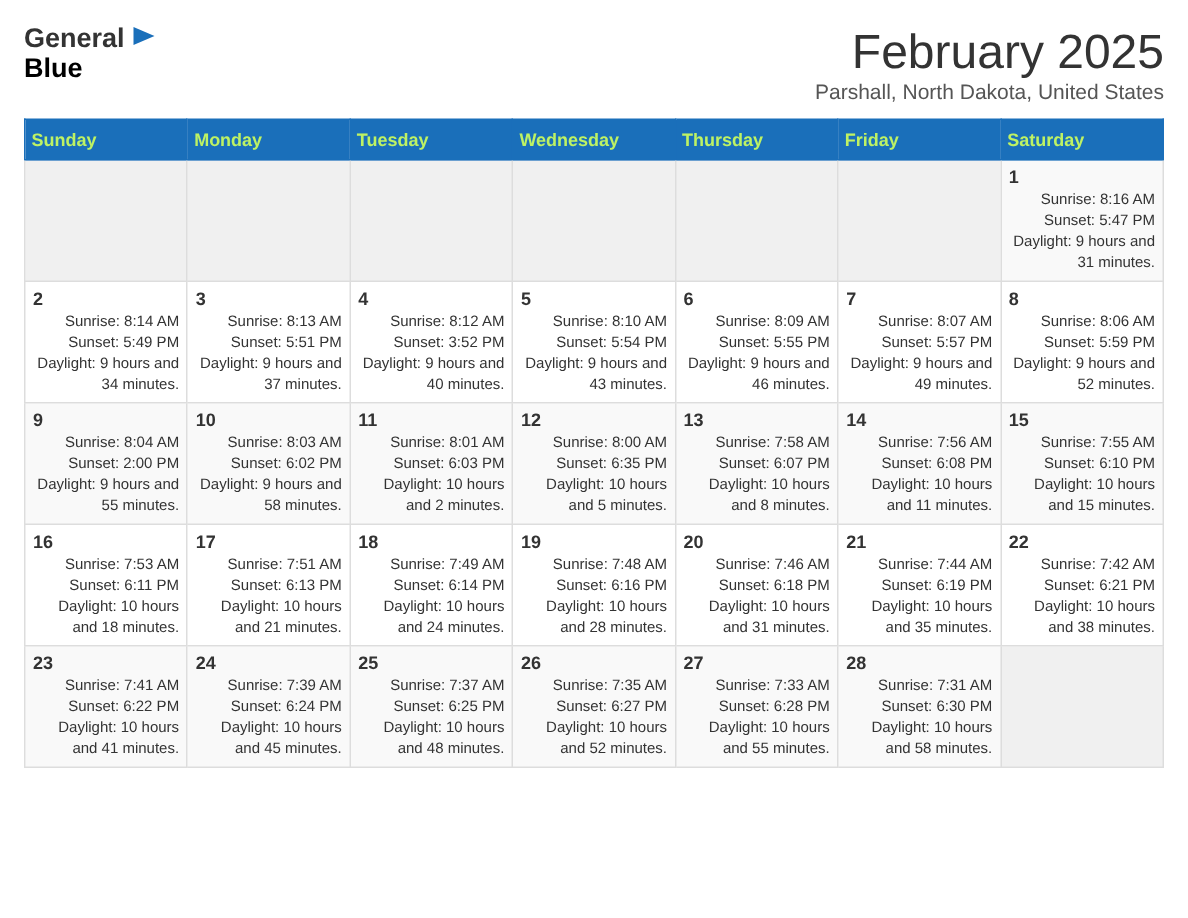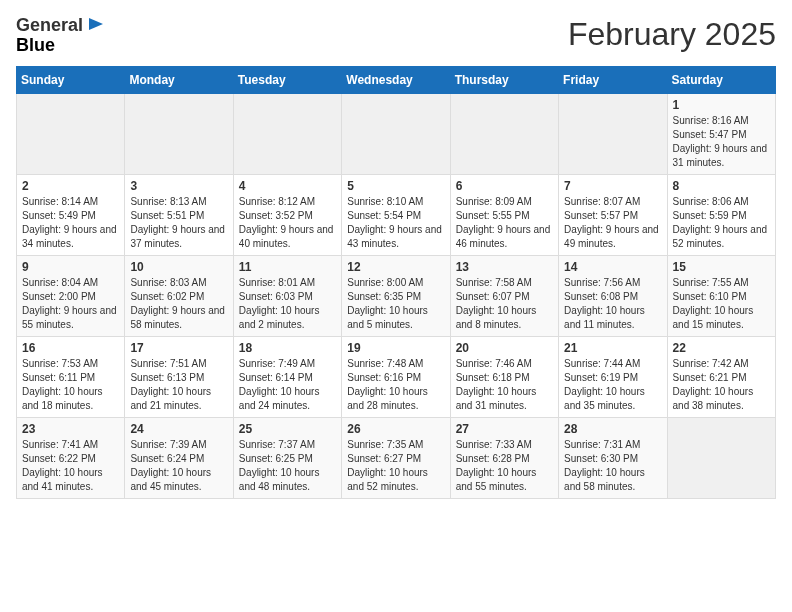--- a/index.html
+++ b/index.html
@@ -45,21 +45,21 @@
       font-size: 14px;
       color: #555;
     }
     .calendar {
       width: 100%;
       border-collapse: collapse;
       border: 1px solid #ccc;
     }
     .calendar th {
       background: #1a6fba;
-      color: #ffffff;
+      color: #bef264;
       font-size: 12px;
       font-weight: bold;
       padding: 6px 4px;
       text-align: left;
       border: 1px solid #1a6fba;
     }
     .calendar td {
       vertical-align: top;
       border: 1px solid #ddd;
       padding: 4px 5px;
@@ -78,20 +78,21 @@
     .day-num {
       font-size: 12px;
       font-weight: bold;
       display: block;
       margin-bottom: 2px;
     }
     .day-info {
       font-size: 10px;
       line-height: 1.4;
       color: #333;
+      text-align: right;
     }
     .empty-cell {
       background: #f0f0f0 !important;
     }
   </style>
 </head>
 <body>
 
 <div class="header">
   <div class="logo">
@@ -101,20 +102,21 @@
 
         <svg class="logo-icon" viewBox="0 0 20 20">
           <polygon points="4,2 18,8 4,14" fill="#1a6fba"></polygon>
         </svg>
       </div>
       <div class="logo-text logo-blue" style="margin-left:0;">Blue</div>
     </div>
   </div>
   <div class="title-block">
     <div class="month-title">February 2025</div>
+    <div class="location-title">Parshall, North Dakota, United States</div>
   </div>
 </div>
 
 <table class="calendar">
   <thead>
     <tr>
     <th>Sunday</th>
         <th>Monday</th>
         <th>Tuesday</th>
         <th>Wednesday</th>

